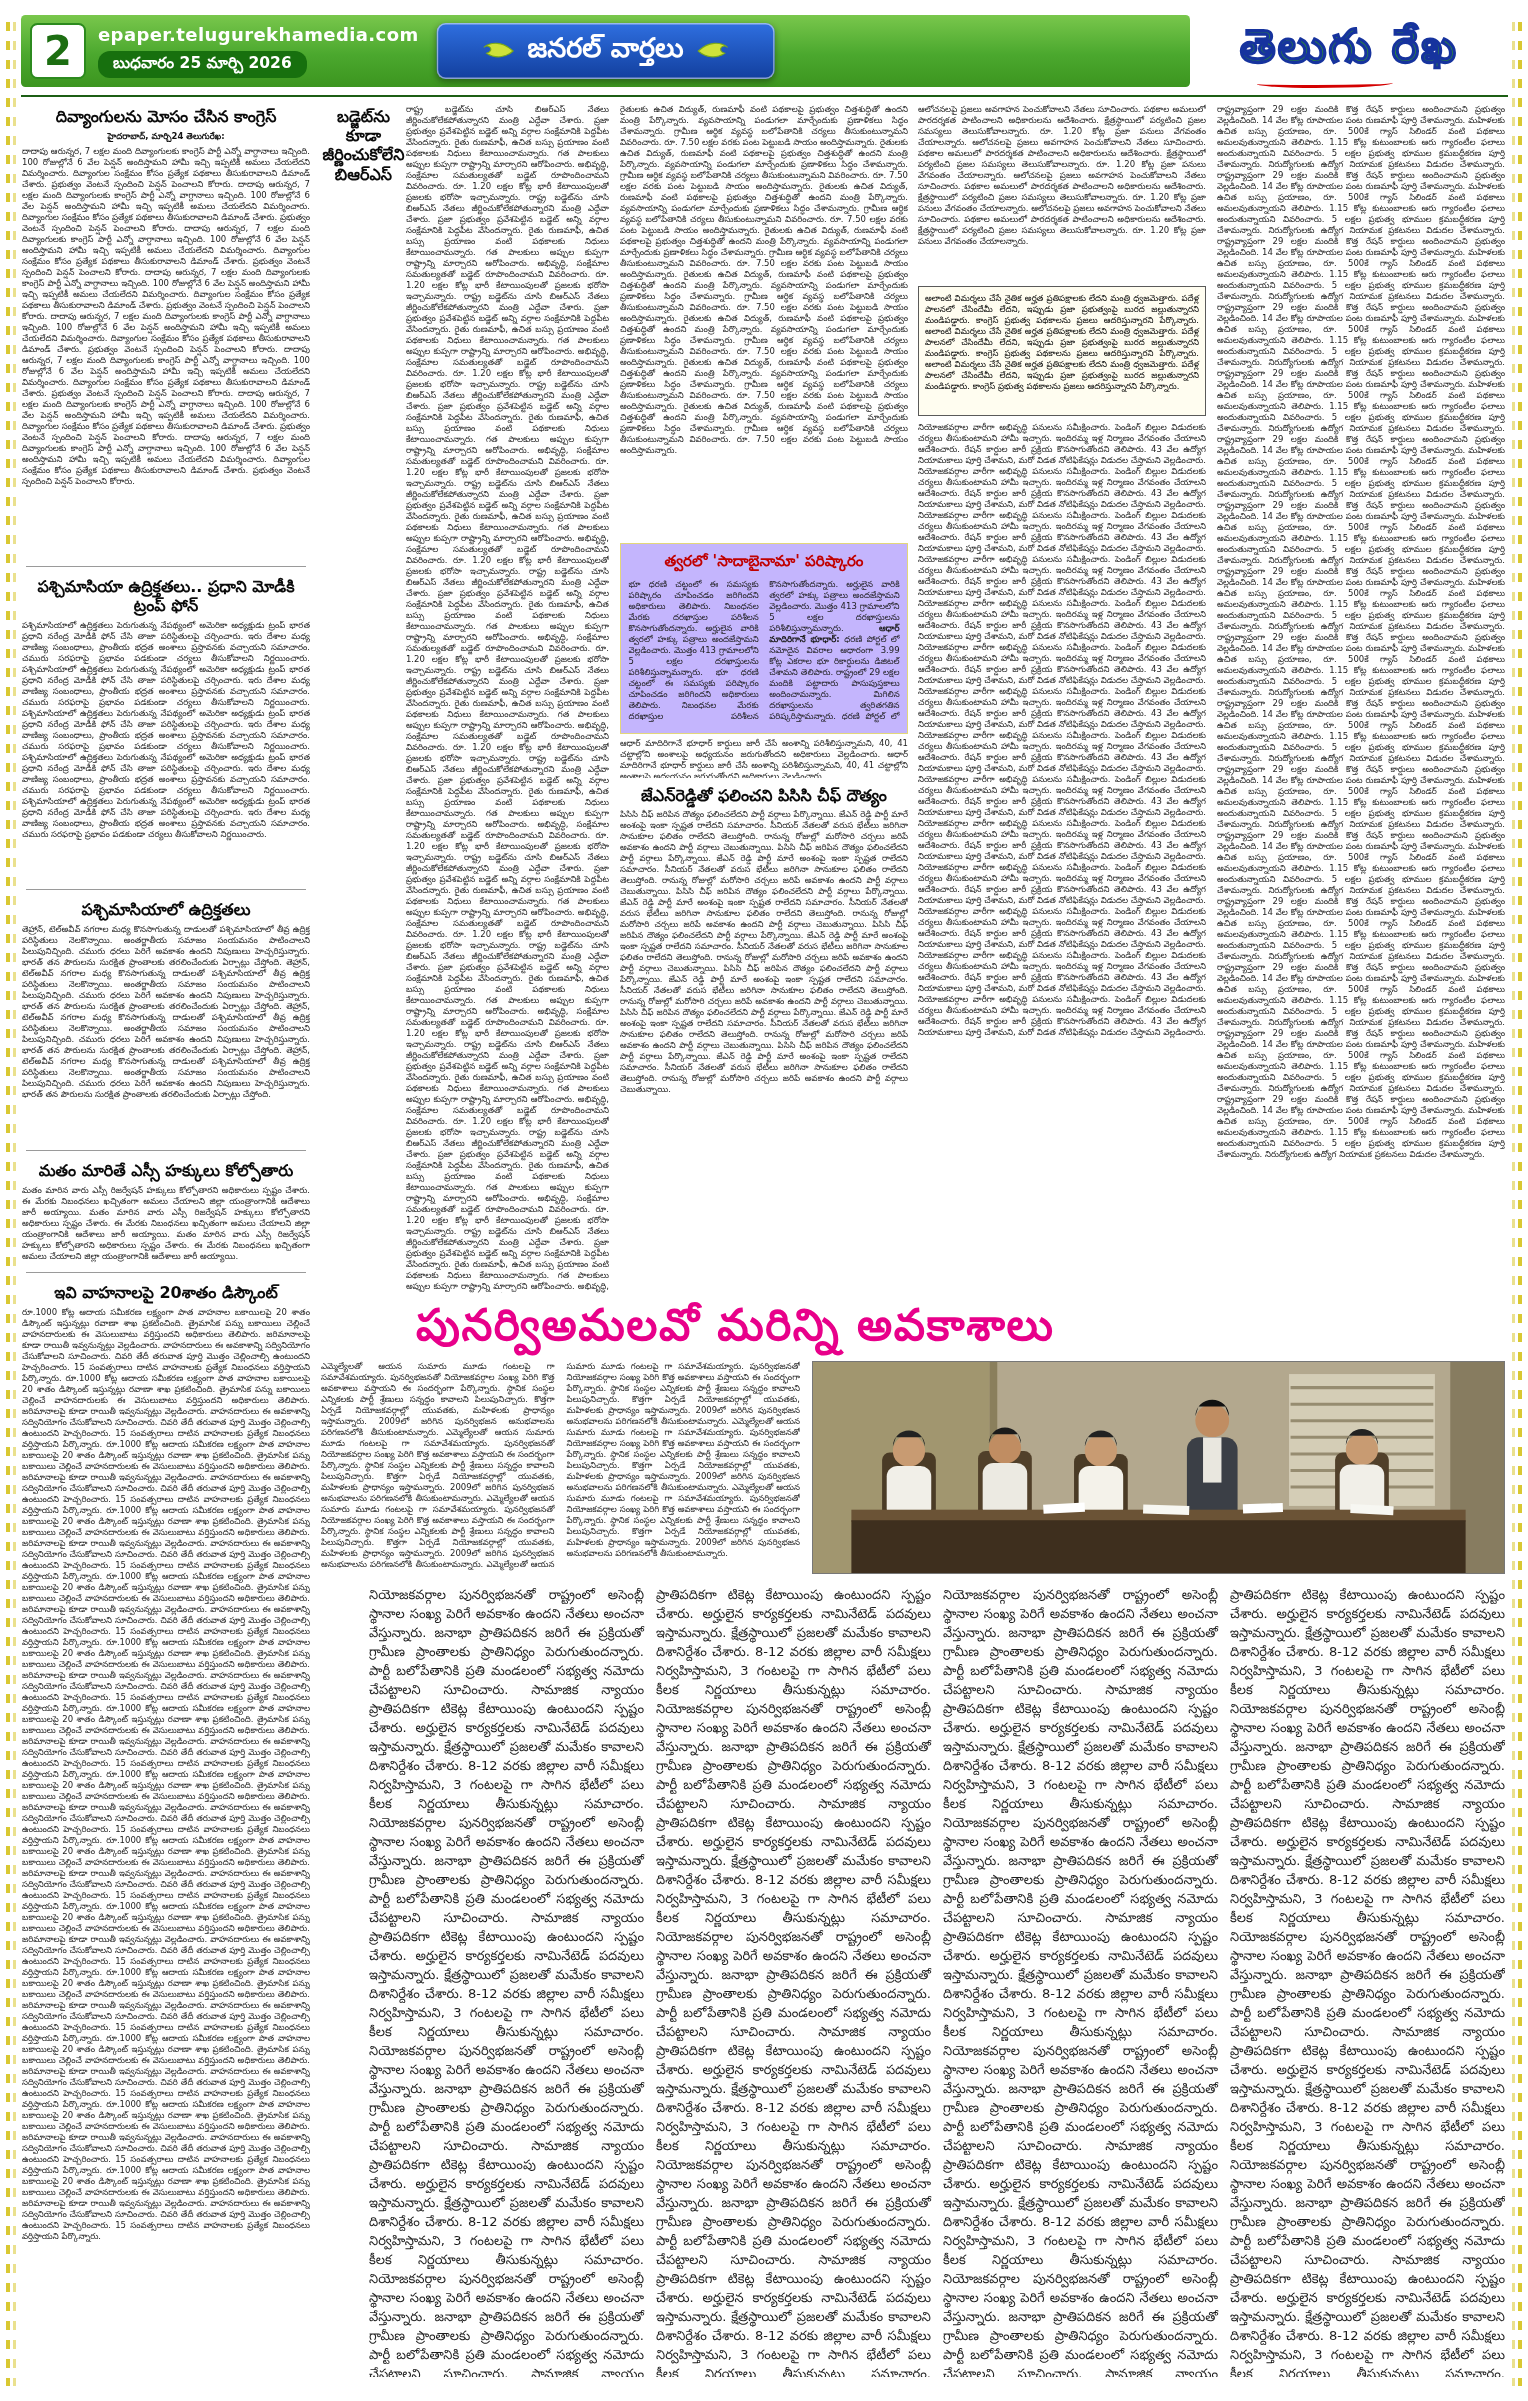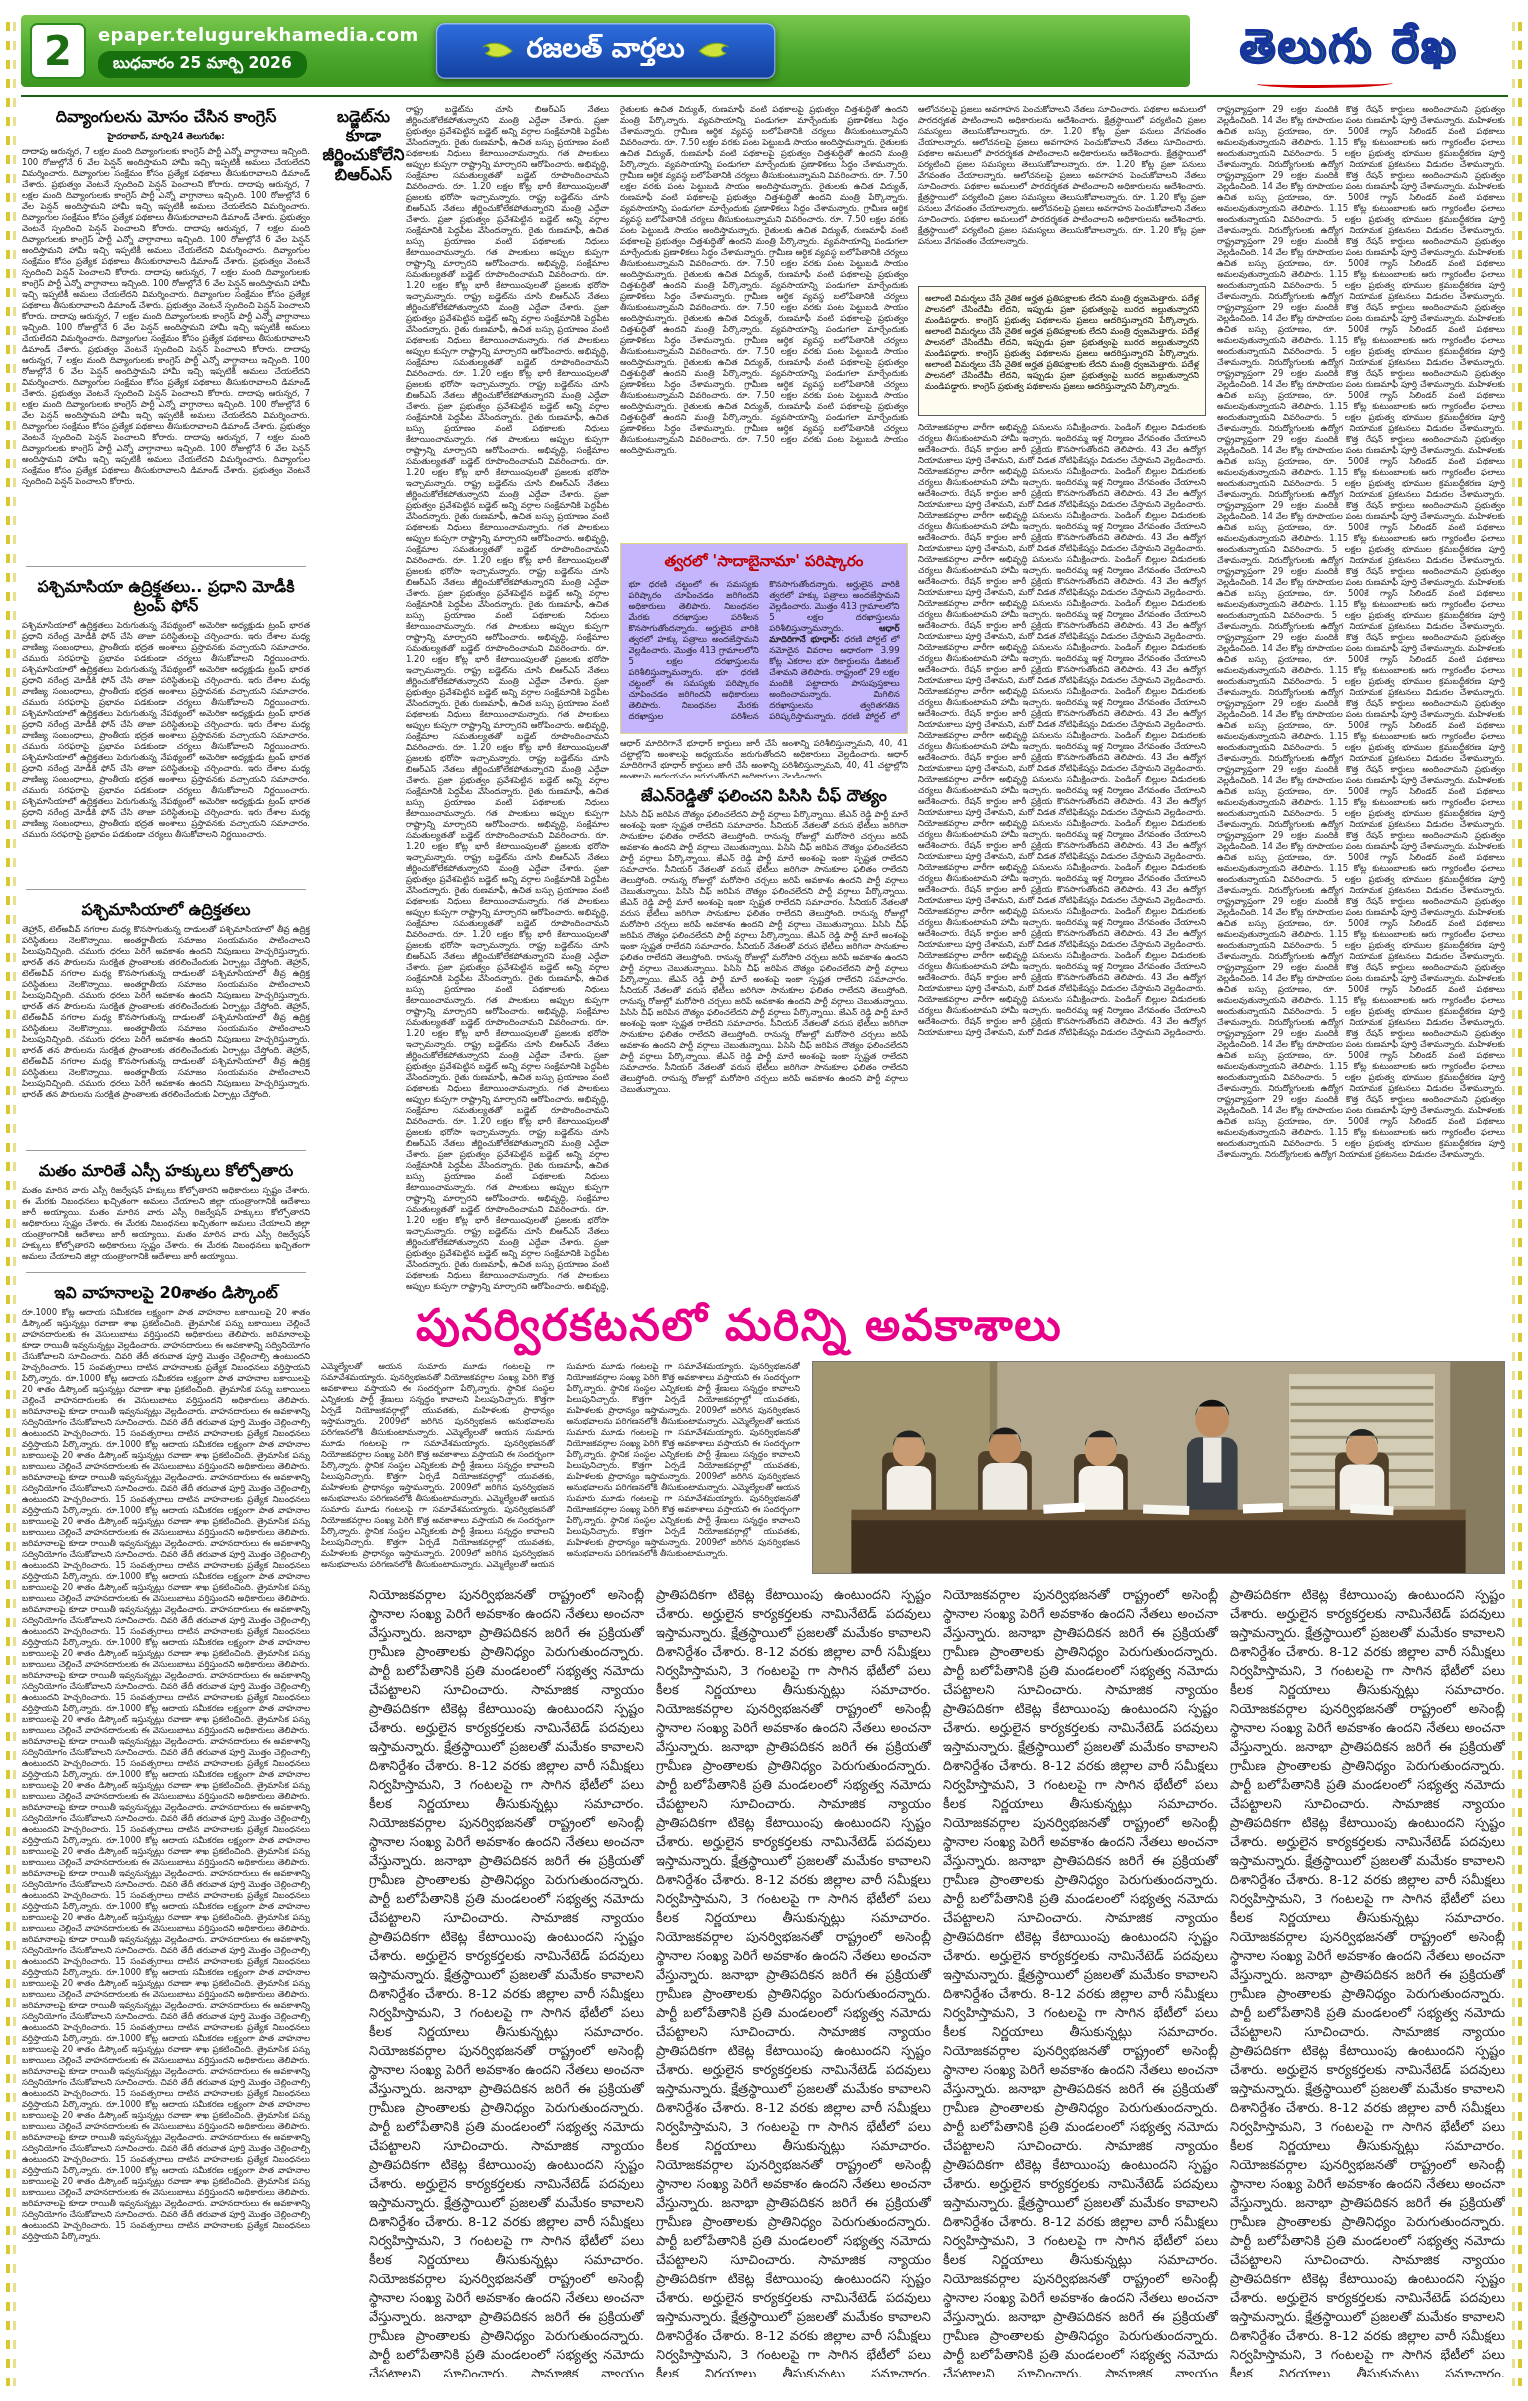--- a/index.html
+++ b/index.html
@@ -91,21 +91,21 @@
     <div class="green-bar">
       <div class="pagenum">2</div>
       <div class="mast-left">
         <div class="site-url">epaper.telugurekhamedia.com</div>
         <div class="date-strip">బుధవారం 25 మార్చి 2026</div>
       </div>
       <div class="section-badge">
         <svg class="ornament" viewBox="0 0 46 30">
           <path d="M44 15 C30 2, 14 2, 4 10 C10 4, 20 14, 8 18 C20 26, 34 24, 44 15 Z" fill="#cfe23a" stroke="#7ba818" stroke-width="1.5"></path>
         </svg>
-        <span>రజలత్ వార్తలు</span>
+        <span>జనరల్ వార్తలు</span>
         <svg class="ornament" viewBox="0 0 46 30" style="transform:scaleX(-1)">
           <path d="M44 15 C30 2, 14 2, 4 10 C10 4, 20 14, 8 18 C20 26, 34 24, 44 15 Z" fill="#cfe23a" stroke="#7ba818" stroke-width="1.5"></path>
         </svg>
       </div>
     </div>
     <div class="logo-box">
       <div class="brand">తెలుగు రేఖ</div>
     </div>
   </header>
   <div class="top-rule"></div>
@@ -166,21 +166,21 @@
     <div class="body h238">ఆలోచనలపై ప్రజలు అవగాహన పెంచుకోవాలని నేతలు సూచించారు. పథకాల అమలులో పారదర్శకత పాటించాలని అధికారులను ఆదేశించారు. క్షేత్రస్థాయిలో పర్యటించి ప్రజల సమస్యలు తెలుసుకోవాలన్నారు. రూ. 1.20 కోట్ల ప్రజా పనులు వేగవంతం చేయాలన్నారు. ఆలోచనలపై ప్రజలు అవగాహన పెంచుకోవాలని నేతలు సూచించారు. పథకాల అమలులో పారదర్శకత పాటించాలని అధికారులను ఆదేశించారు. క్షేత్రస్థాయిలో పర్యటించి ప్రజల సమస్యలు తెలుసుకోవాలన్నారు. రూ. 1.20 కోట్ల ప్రజా పనులు వేగవంతం చేయాలన్నారు. ఆలోచనలపై ప్రజలు అవగాహన పెంచుకోవాలని నేతలు సూచించారు. పథకాల అమలులో పారదర్శకత పాటించాలని అధికారులను ఆదేశించారు. క్షేత్రస్థాయిలో పర్యటించి ప్రజల సమస్యలు తెలుసుకోవాలన్నారు. రూ. 1.20 కోట్ల ప్రజా పనులు వేగవంతం చేయాలన్నారు. ఆలోచనలపై ప్రజలు అవగాహన పెంచుకోవాలని నేతలు సూచించారు. పథకాల అమలులో పారదర్శకత పాటించాలని అధికారులను ఆదేశించారు. క్షేత్రస్థాయిలో పర్యటించి ప్రజల సమస్యలు తెలుసుకోవాలన్నారు. రూ. 1.20 కోట్ల ప్రజా పనులు వేగవంతం చేయాలన్నారు.</div>
     <div class="inset">అలాంటి విమర్శలు చేసే నైతిక అర్హత ప్రతిపక్షాలకు లేదని మంత్రి ధ్వజమెత్తారు. పదేళ్ల పాలనలో చేసిందేమీ లేదని, ఇప్పుడు ప్రజా ప్రభుత్వంపై బురద జల్లుతున్నారని మండిపడ్డారు. కాంగ్రెస్ ప్రభుత్వ పథకాలను ప్రజలు ఆదరిస్తున్నారని పేర్కొన్నారు. అలాంటి విమర్శలు చేసే నైతిక అర్హత ప్రతిపక్షాలకు లేదని మంత్రి ధ్వజమెత్తారు. పదేళ్ల పాలనలో చేసిందేమీ లేదని, ఇప్పుడు ప్రజా ప్రభుత్వంపై బురద జల్లుతున్నారని మండిపడ్డారు. కాంగ్రెస్ ప్రభుత్వ పథకాలను ప్రజలు ఆదరిస్తున్నారని పేర్కొన్నారు. అలాంటి విమర్శలు చేసే నైతిక అర్హత ప్రతిపక్షాలకు లేదని మంత్రి ధ్వజమెత్తారు. పదేళ్ల పాలనలో చేసిందేమీ లేదని, ఇప్పుడు ప్రజా ప్రభుత్వంపై బురద జల్లుతున్నారని మండిపడ్డారు. కాంగ్రెస్ ప్రభుత్వ పథకాలను ప్రజలు ఆదరిస్తున్నారని పేర్కొన్నారు.</div>
     <div class="body grow">నియోజకవర్గాల వారీగా అభివృద్ధి పనులను సమీక్షించారు. పెండింగ్ బిల్లుల విడుదలకు చర్యలు తీసుకుంటామని హామీ ఇచ్చారు. ఇందిరమ్మ ఇళ్ల నిర్మాణం వేగవంతం చేయాలని ఆదేశించారు. రేషన్ కార్డుల జారీ ప్రక్రియ కొనసాగుతోందని తెలిపారు. 43 వేల ఉద్యోగ నియామకాలు పూర్తి చేశామని, మరో విడత నోటిఫికేషన్లు విడుదల చేస్తామని వెల్లడించారు. నియోజకవర్గాల వారీగా అభివృద్ధి పనులను సమీక్షించారు. పెండింగ్ బిల్లుల విడుదలకు చర్యలు తీసుకుంటామని హామీ ఇచ్చారు. ఇందిరమ్మ ఇళ్ల నిర్మాణం వేగవంతం చేయాలని ఆదేశించారు. రేషన్ కార్డుల జారీ ప్రక్రియ కొనసాగుతోందని తెలిపారు. 43 వేల ఉద్యోగ నియామకాలు పూర్తి చేశామని, మరో విడత నోటిఫికేషన్లు విడుదల చేస్తామని వెల్లడించారు. నియోజకవర్గాల వారీగా అభివృద్ధి పనులను సమీక్షించారు. పెండింగ్ బిల్లుల విడుదలకు చర్యలు తీసుకుంటామని హామీ ఇచ్చారు. ఇందిరమ్మ ఇళ్ల నిర్మాణం వేగవంతం చేయాలని ఆదేశించారు. రేషన్ కార్డుల జారీ ప్రక్రియ కొనసాగుతోందని తెలిపారు. 43 వేల ఉద్యోగ నియామకాలు పూర్తి చేశామని, మరో విడత నోటిఫికేషన్లు విడుదల చేస్తామని వెల్లడించారు. నియోజకవర్గాల వారీగా అభివృద్ధి పనులను సమీక్షించారు. పెండింగ్ బిల్లుల విడుదలకు చర్యలు తీసుకుంటామని హామీ ఇచ్చారు. ఇందిరమ్మ ఇళ్ల నిర్మాణం వేగవంతం చేయాలని ఆదేశించారు. రేషన్ కార్డుల జారీ ప్రక్రియ కొనసాగుతోందని తెలిపారు. 43 వేల ఉద్యోగ నియామకాలు పూర్తి చేశామని, మరో విడత నోటిఫికేషన్లు విడుదల చేస్తామని వెల్లడించారు. నియోజకవర్గాల వారీగా అభివృద్ధి పనులను సమీక్షించారు. పెండింగ్ బిల్లుల విడుదలకు చర్యలు తీసుకుంటామని హామీ ఇచ్చారు. ఇందిరమ్మ ఇళ్ల నిర్మాణం వేగవంతం చేయాలని ఆదేశించారు. రేషన్ కార్డుల జారీ ప్రక్రియ కొనసాగుతోందని తెలిపారు. 43 వేల ఉద్యోగ నియామకాలు పూర్తి చేశామని, మరో విడత నోటిఫికేషన్లు విడుదల చేస్తామని వెల్లడించారు. నియోజకవర్గాల వారీగా అభివృద్ధి పనులను సమీక్షించారు. పెండింగ్ బిల్లుల విడుదలకు చర్యలు తీసుకుంటామని హామీ ఇచ్చారు. ఇందిరమ్మ ఇళ్ల నిర్మాణం వేగవంతం చేయాలని ఆదేశించారు. రేషన్ కార్డుల జారీ ప్రక్రియ కొనసాగుతోందని తెలిపారు. 43 వేల ఉద్యోగ నియామకాలు పూర్తి చేశామని, మరో విడత నోటిఫికేషన్లు విడుదల చేస్తామని వెల్లడించారు. నియోజకవర్గాల వారీగా అభివృద్ధి పనులను సమీక్షించారు. పెండింగ్ బిల్లుల విడుదలకు చర్యలు తీసుకుంటామని హామీ ఇచ్చారు. ఇందిరమ్మ ఇళ్ల నిర్మాణం వేగవంతం చేయాలని ఆదేశించారు. రేషన్ కార్డుల జారీ ప్రక్రియ కొనసాగుతోందని తెలిపారు. 43 వేల ఉద్యోగ నియామకాలు పూర్తి చేశామని, మరో విడత నోటిఫికేషన్లు విడుదల చేస్తామని వెల్లడించారు. నియోజకవర్గాల వారీగా అభివృద్ధి పనులను సమీక్షించారు. పెండింగ్ బిల్లుల విడుదలకు చర్యలు తీసుకుంటామని హామీ ఇచ్చారు. ఇందిరమ్మ ఇళ్ల నిర్మాణం వేగవంతం చేయాలని ఆదేశించారు. రేషన్ కార్డుల జారీ ప్రక్రియ కొనసాగుతోందని తెలిపారు. 43 వేల ఉద్యోగ నియామకాలు పూర్తి చేశామని, మరో విడత నోటిఫికేషన్లు విడుదల చేస్తామని వెల్లడించారు. నియోజకవర్గాల వారీగా అభివృద్ధి పనులను సమీక్షించారు. పెండింగ్ బిల్లుల విడుదలకు చర్యలు తీసుకుంటామని హామీ ఇచ్చారు. ఇందిరమ్మ ఇళ్ల నిర్మాణం వేగవంతం చేయాలని ఆదేశించారు. రేషన్ కార్డుల జారీ ప్రక్రియ కొనసాగుతోందని తెలిపారు. 43 వేల ఉద్యోగ నియామకాలు పూర్తి చేశామని, మరో విడత నోటిఫికేషన్లు విడుదల చేస్తామని వెల్లడించారు. నియోజకవర్గాల వారీగా అభివృద్ధి పనులను సమీక్షించారు. పెండింగ్ బిల్లుల విడుదలకు చర్యలు తీసుకుంటామని హామీ ఇచ్చారు. ఇందిరమ్మ ఇళ్ల నిర్మాణం వేగవంతం చేయాలని ఆదేశించారు. రేషన్ కార్డుల జారీ ప్రక్రియ కొనసాగుతోందని తెలిపారు. 43 వేల ఉద్యోగ నియామకాలు పూర్తి చేశామని, మరో విడత నోటిఫికేషన్లు విడుదల చేస్తామని వెల్లడించారు. నియోజకవర్గాల వారీగా అభివృద్ధి పనులను సమీక్షించారు. పెండింగ్ బిల్లుల విడుదలకు చర్యలు తీసుకుంటామని హామీ ఇచ్చారు. ఇందిరమ్మ ఇళ్ల నిర్మాణం వేగవంతం చేయాలని ఆదేశించారు. రేషన్ కార్డుల జారీ ప్రక్రియ కొనసాగుతోందని తెలిపారు. 43 వేల ఉద్యోగ నియామకాలు పూర్తి చేశామని, మరో విడత నోటిఫికేషన్లు విడుదల చేస్తామని వెల్లడించారు. నియోజకవర్గాల వారీగా అభివృద్ధి పనులను సమీక్షించారు. పెండింగ్ బిల్లుల విడుదలకు చర్యలు తీసుకుంటామని హామీ ఇచ్చారు. ఇందిరమ్మ ఇళ్ల నిర్మాణం వేగవంతం చేయాలని ఆదేశించారు. రేషన్ కార్డుల జారీ ప్రక్రియ కొనసాగుతోందని తెలిపారు. 43 వేల ఉద్యోగ నియామకాలు పూర్తి చేశామని, మరో విడత నోటిఫికేషన్లు విడుదల చేస్తామని వెల్లడించారు. నియోజకవర్గాల వారీగా అభివృద్ధి పనులను సమీక్షించారు. పెండింగ్ బిల్లుల విడుదలకు చర్యలు తీసుకుంటామని హామీ ఇచ్చారు. ఇందిరమ్మ ఇళ్ల నిర్మాణం వేగవంతం చేయాలని ఆదేశించారు. రేషన్ కార్డుల జారీ ప్రక్రియ కొనసాగుతోందని తెలిపారు. 43 వేల ఉద్యోగ నియామకాలు పూర్తి చేశామని, మరో విడత నోటిఫికేషన్లు విడుదల చేస్తామని వెల్లడించారు. నియోజకవర్గాల వారీగా అభివృద్ధి పనులను సమీక్షించారు. పెండింగ్ బిల్లుల విడుదలకు చర్యలు తీసుకుంటామని హామీ ఇచ్చారు. ఇందిరమ్మ ఇళ్ల నిర్మాణం వేగవంతం చేయాలని ఆదేశించారు. రేషన్ కార్డుల జారీ ప్రక్రియ కొనసాగుతోందని తెలిపారు. 43 వేల ఉద్యోగ నియామకాలు పూర్తి చేశామని, మరో విడత నోటిఫికేషన్లు విడుదల చేస్తామని వెల్లడించారు.</div>
   </section>
 
   <section class="col c5">
     <div class="body grow">రాష్ట్రవ్యాప్తంగా 29 లక్షల మందికి కొత్త రేషన్ కార్డులు అందించామని ప్రభుత్వం వెల్లడించింది. 14 వేల కోట్ల రూపాయల పంట రుణమాఫీ పూర్తి చేశామన్నారు. మహిళలకు ఉచిత బస్సు ప్రయాణం, రూ. 500కే గ్యాస్ సిలిండర్ వంటి పథకాలు అమలవుతున్నాయని తెలిపారు. 1.15 కోట్ల కుటుంబాలకు ఆరు గ్యారంటీల ఫలాలు అందుతున్నాయని వివరించారు. 5 లక్షల ప్రభుత్వ భూముల క్రమబద్ధీకరణ పూర్తి చేశామన్నారు. నిరుద్యోగులకు ఉద్యోగ నియామక ప్రకటనలు విడుదల చేశామన్నారు. రాష్ట్రవ్యాప్తంగా 29 లక్షల మందికి కొత్త రేషన్ కార్డులు అందించామని ప్రభుత్వం వెల్లడించింది. 14 వేల కోట్ల రూపాయల పంట రుణమాఫీ పూర్తి చేశామన్నారు. మహిళలకు ఉచిత బస్సు ప్రయాణం, రూ. 500కే గ్యాస్ సిలిండర్ వంటి పథకాలు అమలవుతున్నాయని తెలిపారు. 1.15 కోట్ల కుటుంబాలకు ఆరు గ్యారంటీల ఫలాలు అందుతున్నాయని వివరించారు. 5 లక్షల ప్రభుత్వ భూముల క్రమబద్ధీకరణ పూర్తి చేశామన్నారు. నిరుద్యోగులకు ఉద్యోగ నియామక ప్రకటనలు విడుదల చేశామన్నారు. రాష్ట్రవ్యాప్తంగా 29 లక్షల మందికి కొత్త రేషన్ కార్డులు అందించామని ప్రభుత్వం వెల్లడించింది. 14 వేల కోట్ల రూపాయల పంట రుణమాఫీ పూర్తి చేశామన్నారు. మహిళలకు ఉచిత బస్సు ప్రయాణం, రూ. 500కే గ్యాస్ సిలిండర్ వంటి పథకాలు అమలవుతున్నాయని తెలిపారు. 1.15 కోట్ల కుటుంబాలకు ఆరు గ్యారంటీల ఫలాలు అందుతున్నాయని వివరించారు. 5 లక్షల ప్రభుత్వ భూముల క్రమబద్ధీకరణ పూర్తి చేశామన్నారు. నిరుద్యోగులకు ఉద్యోగ నియామక ప్రకటనలు విడుదల చేశామన్నారు. రాష్ట్రవ్యాప్తంగా 29 లక్షల మందికి కొత్త రేషన్ కార్డులు అందించామని ప్రభుత్వం వెల్లడించింది. 14 వేల కోట్ల రూపాయల పంట రుణమాఫీ పూర్తి చేశామన్నారు. మహిళలకు ఉచిత బస్సు ప్రయాణం, రూ. 500కే గ్యాస్ సిలిండర్ వంటి పథకాలు అమలవుతున్నాయని తెలిపారు. 1.15 కోట్ల కుటుంబాలకు ఆరు గ్యారంటీల ఫలాలు అందుతున్నాయని వివరించారు. 5 లక్షల ప్రభుత్వ భూముల క్రమబద్ధీకరణ పూర్తి చేశామన్నారు. నిరుద్యోగులకు ఉద్యోగ నియామక ప్రకటనలు విడుదల చేశామన్నారు. రాష్ట్రవ్యాప్తంగా 29 లక్షల మందికి కొత్త రేషన్ కార్డులు అందించామని ప్రభుత్వం వెల్లడించింది. 14 వేల కోట్ల రూపాయల పంట రుణమాఫీ పూర్తి చేశామన్నారు. మహిళలకు ఉచిత బస్సు ప్రయాణం, రూ. 500కే గ్యాస్ సిలిండర్ వంటి పథకాలు అమలవుతున్నాయని తెలిపారు. 1.15 కోట్ల కుటుంబాలకు ఆరు గ్యారంటీల ఫలాలు అందుతున్నాయని వివరించారు. 5 లక్షల ప్రభుత్వ భూముల క్రమబద్ధీకరణ పూర్తి చేశామన్నారు. నిరుద్యోగులకు ఉద్యోగ నియామక ప్రకటనలు విడుదల చేశామన్నారు. రాష్ట్రవ్యాప్తంగా 29 లక్షల మందికి కొత్త రేషన్ కార్డులు అందించామని ప్రభుత్వం వెల్లడించింది. 14 వేల కోట్ల రూపాయల పంట రుణమాఫీ పూర్తి చేశామన్నారు. మహిళలకు ఉచిత బస్సు ప్రయాణం, రూ. 500కే గ్యాస్ సిలిండర్ వంటి పథకాలు అమలవుతున్నాయని తెలిపారు. 1.15 కోట్ల కుటుంబాలకు ఆరు గ్యారంటీల ఫలాలు అందుతున్నాయని వివరించారు. 5 లక్షల ప్రభుత్వ భూముల క్రమబద్ధీకరణ పూర్తి చేశామన్నారు. నిరుద్యోగులకు ఉద్యోగ నియామక ప్రకటనలు విడుదల చేశామన్నారు. రాష్ట్రవ్యాప్తంగా 29 లక్షల మందికి కొత్త రేషన్ కార్డులు అందించామని ప్రభుత్వం వెల్లడించింది. 14 వేల కోట్ల రూపాయల పంట రుణమాఫీ పూర్తి చేశామన్నారు. మహిళలకు ఉచిత బస్సు ప్రయాణం, రూ. 500కే గ్యాస్ సిలిండర్ వంటి పథకాలు అమలవుతున్నాయని తెలిపారు. 1.15 కోట్ల కుటుంబాలకు ఆరు గ్యారంటీల ఫలాలు అందుతున్నాయని వివరించారు. 5 లక్షల ప్రభుత్వ భూముల క్రమబద్ధీకరణ పూర్తి చేశామన్నారు. నిరుద్యోగులకు ఉద్యోగ నియామక ప్రకటనలు విడుదల చేశామన్నారు. రాష్ట్రవ్యాప్తంగా 29 లక్షల మందికి కొత్త రేషన్ కార్డులు అందించామని ప్రభుత్వం వెల్లడించింది. 14 వేల కోట్ల రూపాయల పంట రుణమాఫీ పూర్తి చేశామన్నారు. మహిళలకు ఉచిత బస్సు ప్రయాణం, రూ. 500కే గ్యాస్ సిలిండర్ వంటి పథకాలు అమలవుతున్నాయని తెలిపారు. 1.15 కోట్ల కుటుంబాలకు ఆరు గ్యారంటీల ఫలాలు అందుతున్నాయని వివరించారు. 5 లక్షల ప్రభుత్వ భూముల క్రమబద్ధీకరణ పూర్తి చేశామన్నారు. నిరుద్యోగులకు ఉద్యోగ నియామక ప్రకటనలు విడుదల చేశామన్నారు. రాష్ట్రవ్యాప్తంగా 29 లక్షల మందికి కొత్త రేషన్ కార్డులు అందించామని ప్రభుత్వం వెల్లడించింది. 14 వేల కోట్ల రూపాయల పంట రుణమాఫీ పూర్తి చేశామన్నారు. మహిళలకు ఉచిత బస్సు ప్రయాణం, రూ. 500కే గ్యాస్ సిలిండర్ వంటి పథకాలు అమలవుతున్నాయని తెలిపారు. 1.15 కోట్ల కుటుంబాలకు ఆరు గ్యారంటీల ఫలాలు అందుతున్నాయని వివరించారు. 5 లక్షల ప్రభుత్వ భూముల క్రమబద్ధీకరణ పూర్తి చేశామన్నారు. నిరుద్యోగులకు ఉద్యోగ నియామక ప్రకటనలు విడుదల చేశామన్నారు. రాష్ట్రవ్యాప్తంగా 29 లక్షల మందికి కొత్త రేషన్ కార్డులు అందించామని ప్రభుత్వం వెల్లడించింది. 14 వేల కోట్ల రూపాయల పంట రుణమాఫీ పూర్తి చేశామన్నారు. మహిళలకు ఉచిత బస్సు ప్రయాణం, రూ. 500కే గ్యాస్ సిలిండర్ వంటి పథకాలు అమలవుతున్నాయని తెలిపారు. 1.15 కోట్ల కుటుంబాలకు ఆరు గ్యారంటీల ఫలాలు అందుతున్నాయని వివరించారు. 5 లక్షల ప్రభుత్వ భూముల క్రమబద్ధీకరణ పూర్తి చేశామన్నారు. నిరుద్యోగులకు ఉద్యోగ నియామక ప్రకటనలు విడుదల చేశామన్నారు. రాష్ట్రవ్యాప్తంగా 29 లక్షల మందికి కొత్త రేషన్ కార్డులు అందించామని ప్రభుత్వం వెల్లడించింది. 14 వేల కోట్ల రూపాయల పంట రుణమాఫీ పూర్తి చేశామన్నారు. మహిళలకు ఉచిత బస్సు ప్రయాణం, రూ. 500కే గ్యాస్ సిలిండర్ వంటి పథకాలు అమలవుతున్నాయని తెలిపారు. 1.15 కోట్ల కుటుంబాలకు ఆరు గ్యారంటీల ఫలాలు అందుతున్నాయని వివరించారు. 5 లక్షల ప్రభుత్వ భూముల క్రమబద్ధీకరణ పూర్తి చేశామన్నారు. నిరుద్యోగులకు ఉద్యోగ నియామక ప్రకటనలు విడుదల చేశామన్నారు. రాష్ట్రవ్యాప్తంగా 29 లక్షల మందికి కొత్త రేషన్ కార్డులు అందించామని ప్రభుత్వం వెల్లడించింది. 14 వేల కోట్ల రూపాయల పంట రుణమాఫీ పూర్తి చేశామన్నారు. మహిళలకు ఉచిత బస్సు ప్రయాణం, రూ. 500కే గ్యాస్ సిలిండర్ వంటి పథకాలు అమలవుతున్నాయని తెలిపారు. 1.15 కోట్ల కుటుంబాలకు ఆరు గ్యారంటీల ఫలాలు అందుతున్నాయని వివరించారు. 5 లక్షల ప్రభుత్వ భూముల క్రమబద్ధీకరణ పూర్తి చేశామన్నారు. నిరుద్యోగులకు ఉద్యోగ నియామక ప్రకటనలు విడుదల చేశామన్నారు. రాష్ట్రవ్యాప్తంగా 29 లక్షల మందికి కొత్త రేషన్ కార్డులు అందించామని ప్రభుత్వం వెల్లడించింది. 14 వేల కోట్ల రూపాయల పంట రుణమాఫీ పూర్తి చేశామన్నారు. మహిళలకు ఉచిత బస్సు ప్రయాణం, రూ. 500కే గ్యాస్ సిలిండర్ వంటి పథకాలు అమలవుతున్నాయని తెలిపారు. 1.15 కోట్ల కుటుంబాలకు ఆరు గ్యారంటీల ఫలాలు అందుతున్నాయని వివరించారు. 5 లక్షల ప్రభుత్వ భూముల క్రమబద్ధీకరణ పూర్తి చేశామన్నారు. నిరుద్యోగులకు ఉద్యోగ నియామక ప్రకటనలు విడుదల చేశామన్నారు. రాష్ట్రవ్యాప్తంగా 29 లక్షల మందికి కొత్త రేషన్ కార్డులు అందించామని ప్రభుత్వం వెల్లడించింది. 14 వేల కోట్ల రూపాయల పంట రుణమాఫీ పూర్తి చేశామన్నారు. మహిళలకు ఉచిత బస్సు ప్రయాణం, రూ. 500కే గ్యాస్ సిలిండర్ వంటి పథకాలు అమలవుతున్నాయని తెలిపారు. 1.15 కోట్ల కుటుంబాలకు ఆరు గ్యారంటీల ఫలాలు అందుతున్నాయని వివరించారు. 5 లక్షల ప్రభుత్వ భూముల క్రమబద్ధీకరణ పూర్తి చేశామన్నారు. నిరుద్యోగులకు ఉద్యోగ నియామక ప్రకటనలు విడుదల చేశామన్నారు. రాష్ట్రవ్యాప్తంగా 29 లక్షల మందికి కొత్త రేషన్ కార్డులు అందించామని ప్రభుత్వం వెల్లడించింది. 14 వేల కోట్ల రూపాయల పంట రుణమాఫీ పూర్తి చేశామన్నారు. మహిళలకు ఉచిత బస్సు ప్రయాణం, రూ. 500కే గ్యాస్ సిలిండర్ వంటి పథకాలు అమలవుతున్నాయని తెలిపారు. 1.15 కోట్ల కుటుంబాలకు ఆరు గ్యారంటీల ఫలాలు అందుతున్నాయని వివరించారు. 5 లక్షల ప్రభుత్వ భూముల క్రమబద్ధీకరణ పూర్తి చేశామన్నారు. నిరుద్యోగులకు ఉద్యోగ నియామక ప్రకటనలు విడుదల చేశామన్నారు. రాష్ట్రవ్యాప్తంగా 29 లక్షల మందికి కొత్త రేషన్ కార్డులు అందించామని ప్రభుత్వం వెల్లడించింది. 14 వేల కోట్ల రూపాయల పంట రుణమాఫీ పూర్తి చేశామన్నారు. మహిళలకు ఉచిత బస్సు ప్రయాణం, రూ. 500కే గ్యాస్ సిలిండర్ వంటి పథకాలు అమలవుతున్నాయని తెలిపారు. 1.15 కోట్ల కుటుంబాలకు ఆరు గ్యారంటీల ఫలాలు అందుతున్నాయని వివరించారు. 5 లక్షల ప్రభుత్వ భూముల క్రమబద్ధీకరణ పూర్తి చేశామన్నారు. నిరుద్యోగులకు ఉద్యోగ నియామక ప్రకటనలు విడుదల చేశామన్నారు.</div>
   </section>
 
   <section class="bottom">
-    <h2 class="big-hl">పునర్విరకటనలో మరిన్ని అవకాశాలు</h2>
+    <h2 class="big-hl">పునర్విఅమలవో మరిన్ని అవకాశాలు</h2>
     <div class="band">
       <div class="band-text">ఎమ్మెల్యేలతో ఆయన సుమారు మూడు గంటలపై గా సమావేశమయ్యారు. పునర్విభజనతో నియోజకవర్గాల సంఖ్య పెరిగి కొత్త అవకాశాలు వస్తాయని ఈ సందర్భంగా పేర్కొన్నారు. స్థానిక సంస్థల ఎన్నికలకు పార్టీ శ్రేణులు సన్నద్ధం కావాలని పిలుపునిచ్చారు. కొత్తగా ఏర్పడే నియోజకవర్గాల్లో యువతకు, మహిళలకు ప్రాధాన్యం ఇస్తామన్నారు. 2009లో జరిగిన పునర్విభజన అనుభవాలను పరిగణనలోకి తీసుకుంటామన్నారు. ఎమ్మెల్యేలతో ఆయన సుమారు మూడు గంటలపై గా సమావేశమయ్యారు. పునర్విభజనతో నియోజకవర్గాల సంఖ్య పెరిగి కొత్త అవకాశాలు వస్తాయని ఈ సందర్భంగా పేర్కొన్నారు. స్థానిక సంస్థల ఎన్నికలకు పార్టీ శ్రేణులు సన్నద్ధం కావాలని పిలుపునిచ్చారు. కొత్తగా ఏర్పడే నియోజకవర్గాల్లో యువతకు, మహిళలకు ప్రాధాన్యం ఇస్తామన్నారు. 2009లో జరిగిన పునర్విభజన అనుభవాలను పరిగణనలోకి తీసుకుంటామన్నారు. ఎమ్మెల్యేలతో ఆయన సుమారు మూడు గంటలపై గా సమావేశమయ్యారు. పునర్విభజనతో నియోజకవర్గాల సంఖ్య పెరిగి కొత్త అవకాశాలు వస్తాయని ఈ సందర్భంగా పేర్కొన్నారు. స్థానిక సంస్థల ఎన్నికలకు పార్టీ శ్రేణులు సన్నద్ధం కావాలని పిలుపునిచ్చారు. కొత్తగా ఏర్పడే నియోజకవర్గాల్లో యువతకు, మహిళలకు ప్రాధాన్యం ఇస్తామన్నారు. 2009లో జరిగిన పునర్విభజన అనుభవాలను పరిగణనలోకి తీసుకుంటామన్నారు. ఎమ్మెల్యేలతో ఆయన సుమారు మూడు గంటలపై గా సమావేశమయ్యారు. పునర్విభజనతో నియోజకవర్గాల సంఖ్య పెరిగి కొత్త అవకాశాలు వస్తాయని ఈ సందర్భంగా పేర్కొన్నారు. స్థానిక సంస్థల ఎన్నికలకు పార్టీ శ్రేణులు సన్నద్ధం కావాలని పిలుపునిచ్చారు. కొత్తగా ఏర్పడే నియోజకవర్గాల్లో యువతకు, మహిళలకు ప్రాధాన్యం ఇస్తామన్నారు. 2009లో జరిగిన పునర్విభజన అనుభవాలను పరిగణనలోకి తీసుకుంటామన్నారు. ఎమ్మెల్యేలతో ఆయన సుమారు మూడు గంటలపై గా సమావేశమయ్యారు. పునర్విభజనతో నియోజకవర్గాల సంఖ్య పెరిగి కొత్త అవకాశాలు వస్తాయని ఈ సందర్భంగా పేర్కొన్నారు. స్థానిక సంస్థల ఎన్నికలకు పార్టీ శ్రేణులు సన్నద్ధం కావాలని పిలుపునిచ్చారు. కొత్తగా ఏర్పడే నియోజకవర్గాల్లో యువతకు, మహిళలకు ప్రాధాన్యం ఇస్తామన్నారు. 2009లో జరిగిన పునర్విభజన అనుభవాలను పరిగణనలోకి తీసుకుంటామన్నారు. ఎమ్మెల్యేలతో ఆయన సుమారు మూడు గంటలపై గా సమావేశమయ్యారు. పునర్విభజనతో నియోజకవర్గాల సంఖ్య పెరిగి కొత్త అవకాశాలు వస్తాయని ఈ సందర్భంగా పేర్కొన్నారు. స్థానిక సంస్థల ఎన్నికలకు పార్టీ శ్రేణులు సన్నద్ధం కావాలని పిలుపునిచ్చారు. కొత్తగా ఏర్పడే నియోజకవర్గాల్లో యువతకు, మహిళలకు ప్రాధాన్యం ఇస్తామన్నారు. 2009లో జరిగిన పునర్విభజన అనుభవాలను పరిగణనలోకి తీసుకుంటామన్నారు.</div>
       <div class="photo">
         <svg viewBox="0 0 900 280" preserveAspectRatio="none">
           <rect width="900" height="280" fill="#b3a88e"></rect>
           <rect x="0" y="0" width="230" height="280" fill="#a1966f"></rect>
           <rect x="230" y="0" width="10" height="280" fill="#8a7f5c"></rect>
           <rect x="620" y="16" width="190" height="175" fill="#d4cdb6"></rect>
           <g stroke="#968c70" stroke-width="4">
             <line x1="622" y1="34" x2="808" y2="34"></line>

